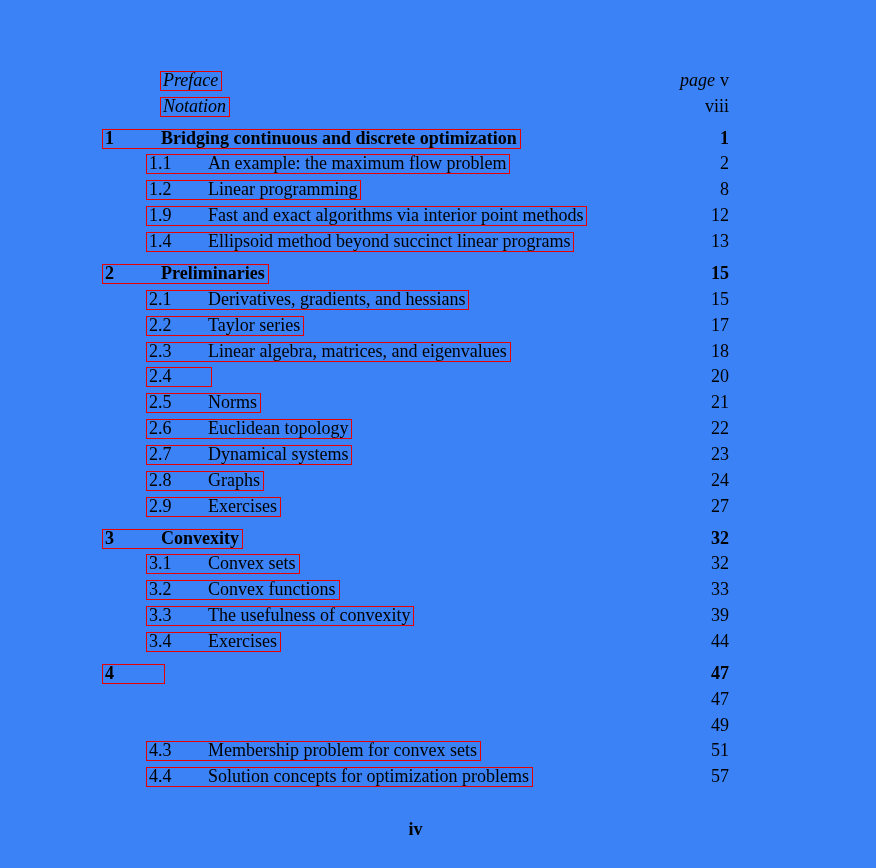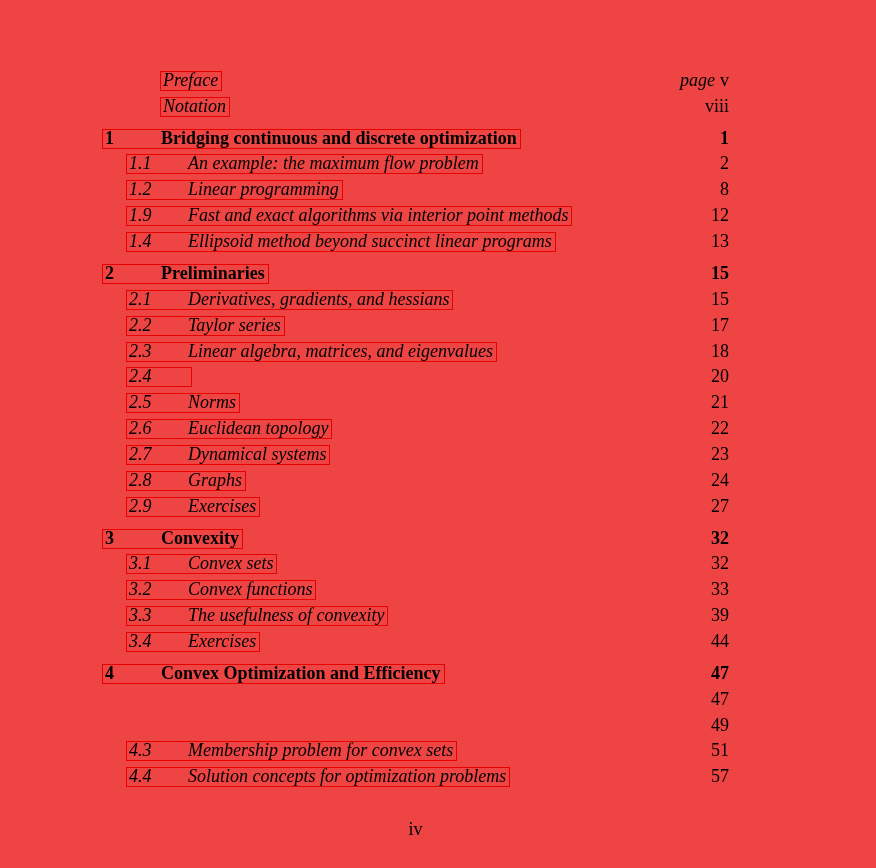--- a/index.html
+++ b/index.html
@@ -4,21 +4,21 @@
 <style>
   html, body { margin: 0; padding: 0; }
   body {
     width: 876px; height: 868px;
     background: #ffffff;
     overflow: hidden;
   }
   .page {
     position: relative;
     width: 876px; height: 868px;
-    background: #ef4444;
+    background: #3b82f6;
     color: #000000;
     font-family: "Liberation Serif", "DejaVu Serif", serif;
     font-size: 18px;
   }
   .toc {
     position: absolute;
     left: 102px; top: 70px;
     width: 627px;
   }
   .row {
@@ -32,31 +32,32 @@
     font-weight: bold;
   }
   .linkbox {
     display: inline-flex;
     align-items: baseline;
     border: 1.5px solid var(--link-red, #e60000);
     padding: 0 3px 1px 2px;
     line-height: 17px;
   }
   .frontbox { margin-left: 58px; }
-  .secrow .linkbox { margin-left: 24px; font-style: italic; }
+  .secrow .linkbox { margin-left: 44px; }
   .cnum { display: inline-block; width: 56px; }
   .snum { display: inline-block; width: 59px; }
   .pagecol { margin-left: auto; text-align: left; }
   .pageword { margin-right: 5px; }
   .it { font-style: italic; }
   .footer {
     position: absolute;
     left: 102px; top: 819px;
     width: 627px;
     text-align: center;
+    font-weight: bold;
   }
 </style>
 </head>
 <body>
 
 <div class="page">
   <div class="toc" id="toc">
       <div class="row front">
         <span class="linkbox frontbox">
           <span class="it">Preface</span>
@@ -204,21 +205,20 @@
       <div class="row secrow">
         <span class="linkbox secbox">
           <span class="snum">3.4</span>
           <span class="stitle">Exercises</span>
         </span>
         <span class="pagecol"><span>44</span></span>
       </div>
       <div class="row chapter">
         <span class="linkbox chapbox">
           <span class="cnum">4</span>
-          <span class="title">Convex Optimization and Efficiency</span>
         </span>
         <span class="pagecol"><span>47</span></span>
       </div>
       <div class="row secrow">
         <span class="pagecol"><span>47</span></span>
       </div>
       <div class="row secrow">
         <span class="pagecol"><span>49</span></span>
       </div>
       <div class="row secrow">

